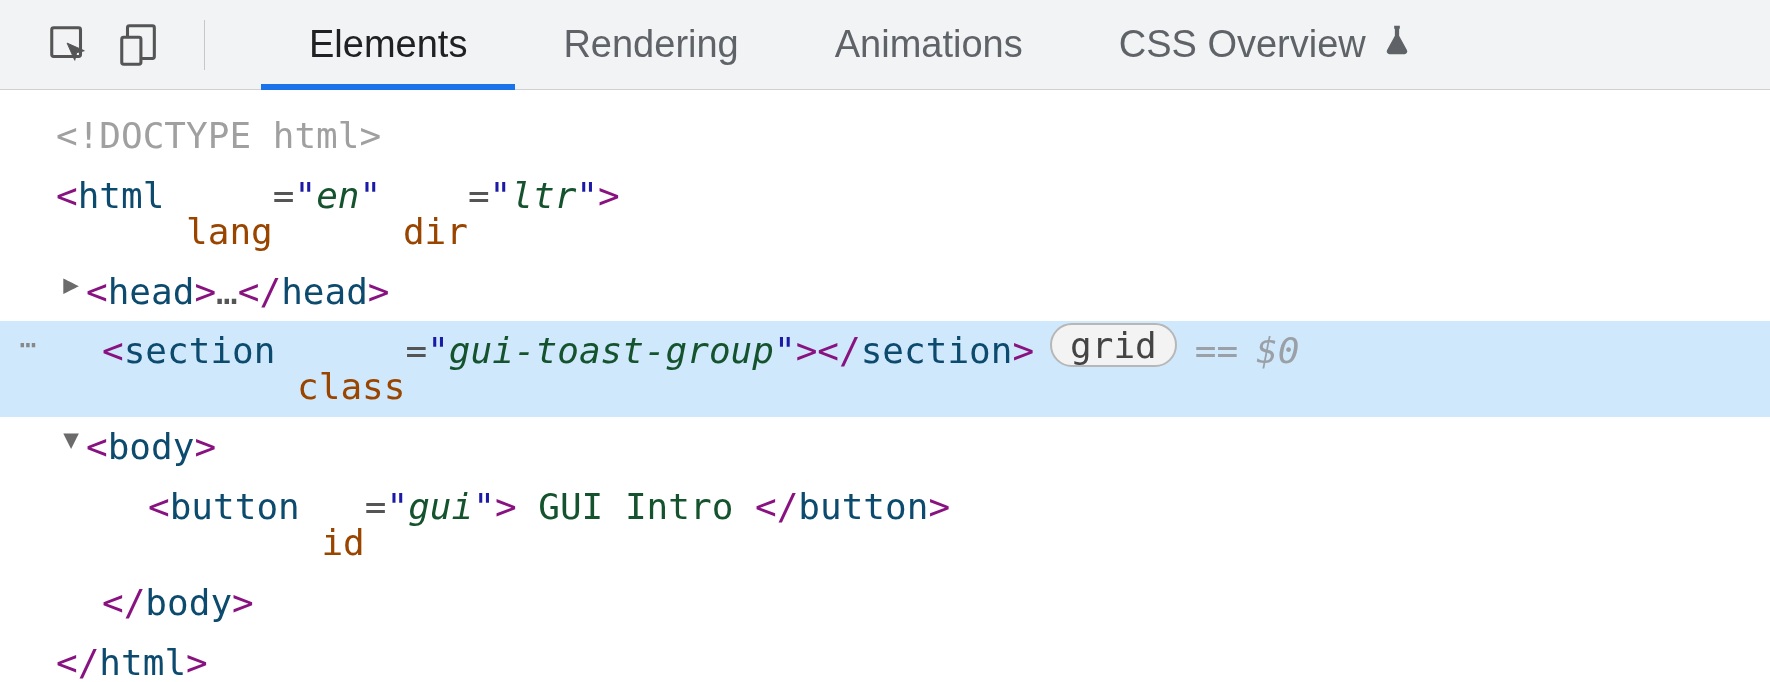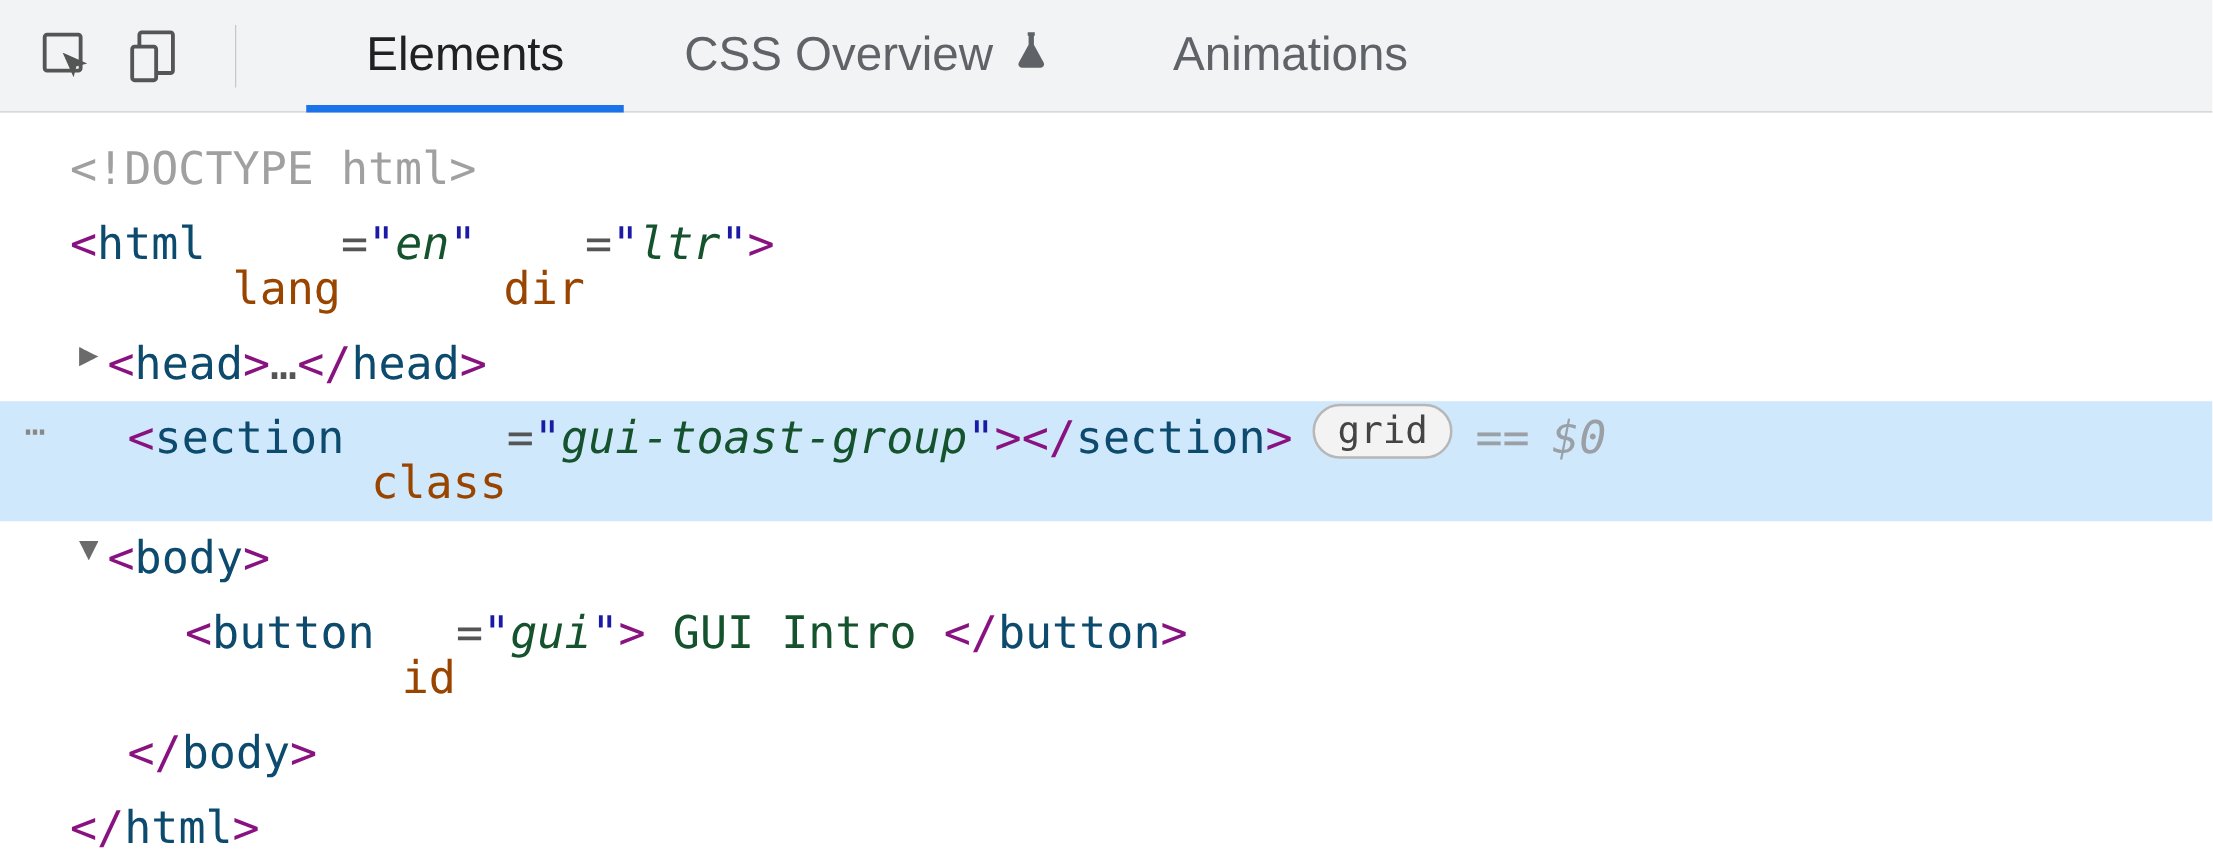--- a/index.html
+++ b/index.html
@@ -9,21 +9,21 @@
       font-family: -apple-system, BlinkMacSystemFont, "Segoe UI", Helvetica, Arial, sans-serif;
       background: #ffffff;
       overflow: hidden;
     }
     .toolbar {
       height: 90px;
       background: #f1f3f4;
       border-bottom: 1px solid #d0d0d0;
       display: flex;
       align-items: center;
-      padding: 0 30px;
+      padding: 0 46px;
       gap: 16px;
     }
     .toolbar-icons {
       display: flex;
       align-items: center;
       gap: 24px;
       padding-right: 26px;
     }
     .divider {
       width: 1px;
@@ -108,21 +108,21 @@
       color: #6b6b6b;
       font-size: 26px;
       text-align: center;
     }
     .badge {
       display: inline-flex;
       align-items: center;
       border: 2px solid #b7b7b7;
       border-radius: 22px;
       padding: 0px 18px;
-      font-size: 30px;
+      font-size: 36px;
       color: #444;
       background: #f3f3f3;
       margin-left: 16px;
       font-family: Menlo, Consolas, monospace;
       height: 44px;
     }
     .tok-ref {
       color: #9aa0a6;
       font-style: italic;
       margin-left: 18px;
@@ -149,29 +149,32 @@
         <rect x="3" y="8" width="10" height="14" rx="1" fill="#f1f3f4"></rect>
       </svg>
     </div>
   </div>
   <div class="divider"></div>
   <div class="tabs">
     <div class="tab active">
       <span>Elements</span>
     </div>
     <div class="tab">
+      <span>Rendering</span>
+    </div>
+    <div class="tab">
+      <span>Animations</span>
+    </div>
+    <div class="tab">
       <span>CSS Overview</span>
       <span>
         <svg width="34" height="34" viewBox="0 0 24 24" fill="#5f6368">
           <path d="M10 2 L14 2 L14 4 L13.5 4 L13.5 9 L19 19 A2 2 0 0 1 17.2 22 L6.8 22 A2 2 0 0 1 5 19 L10.5 9 L10.5 4 L10 4 Z"></path>
         </svg>
       </span>
-    </div>
-    <div class="tab">
-      <span>Animations</span>
     </div>
   </div>
 </div>
 
 <div class="dom-panel">
 
   <div class="dom-line">
     <span class="gutter"></span>
     <span class="indent ind1"></span>
     <span class="tok-doctype">&lt;!DOCTYPE html&gt;</span>

